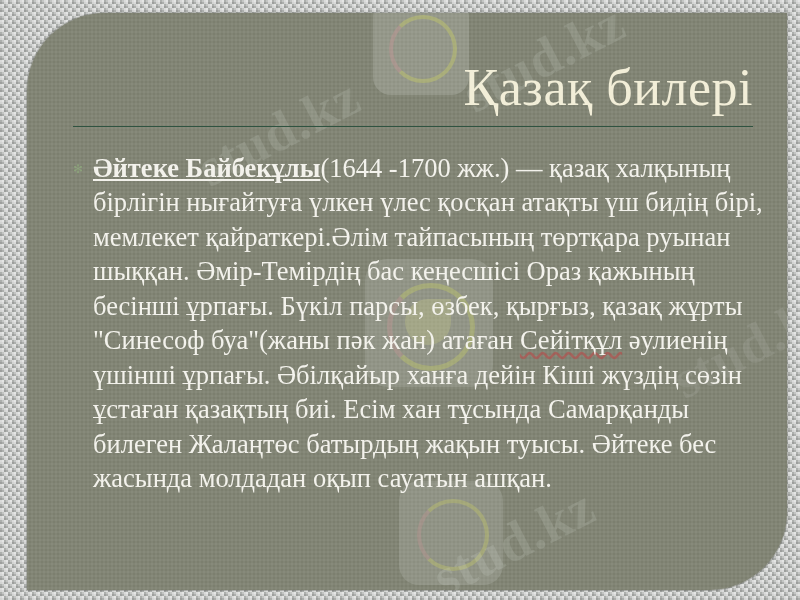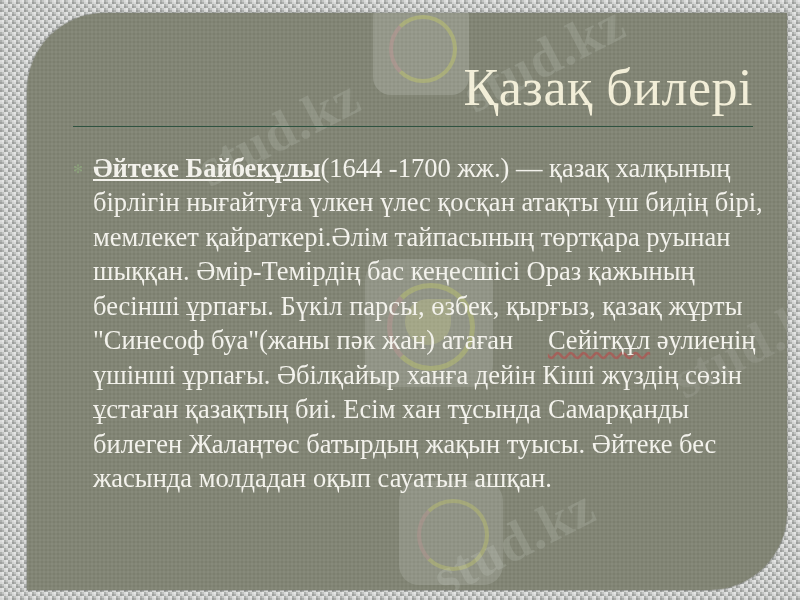--- a/index.html
+++ b/index.html
@@ -183,21 +183,20 @@
     color: #f3f2ec;
     text-align: left;
   }
   .lead-name {
     font-weight: bold;
     text-decoration: underline;
   }
   .spell-error {
     text-decoration: underline wavy rgba(190,70,70,0.55);
     text-decoration-skip-ink: none;
-    margin-left: 28px;
   }
 </style>
 </head>
 <body>
 
 <div class="slide-stage">
 
   <div class="content-panel">
 
     <div class="wm-logo-sm"></div>

